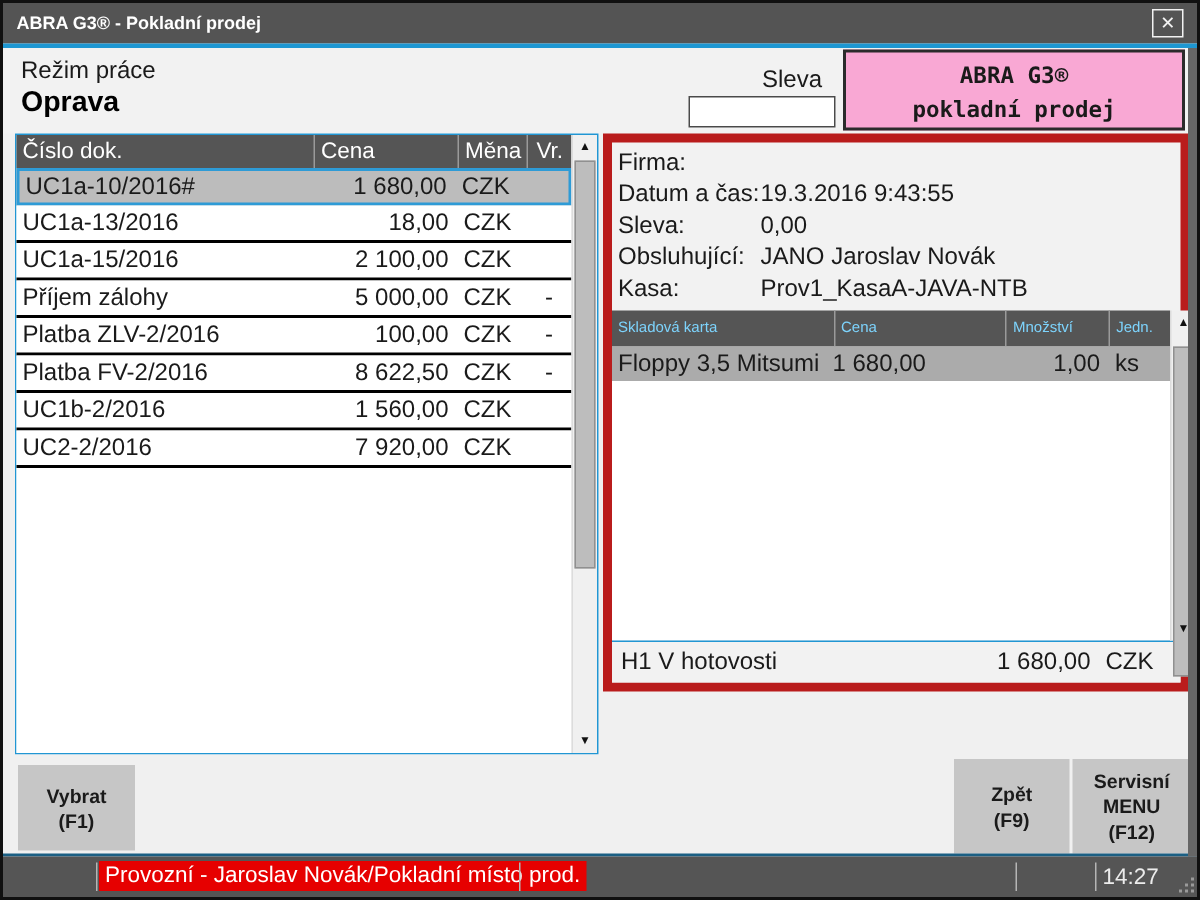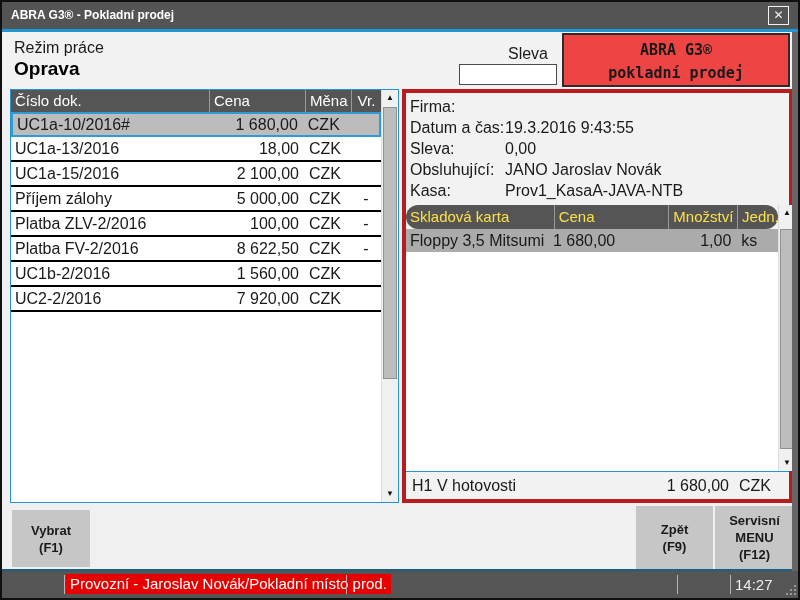--- a/index.html
+++ b/index.html
@@ -17,21 +17,21 @@
   .blue-bar{position:absolute;left:0;top:27px;width:796px;height:3px;background:#1e97d2;}
   
   .right-strip{position:absolute;right:0;top:30px;width:6px;height:539px;background:#666;z-index:50;}
   
   .top-panel{position:absolute;left:0;top:30px;width:796px;height:57px;background:#f2f2f2;}
   .mode-label{position:absolute;left:12px;top:7px;font-size:16px;}
   .mode-value{position:absolute;left:12px;top:26px;font-size:19px;font-weight:bold;color:#000;}
   .discount-label{position:absolute;left:420px;top:13px;width:126px;text-align:right;font-size:16px;}
   .discount-input{position:absolute;left:457px;top:32px;width:98px;height:21px;background:#fff;
     border:1px solid #4a4a4a;font-size:14px;padding:0 3px;outline:none;}
-  .logo-box{position:absolute;left:560px;top:1px;width:228px;height:54px;background:#ef4444;
+  .logo-box{position:absolute;left:560px;top:1px;width:228px;height:54px;background:#f9a8d4;
     border:2px solid #2b2b2b;text-align:center;
     font-family:"DejaVu Sans Mono","Liberation Mono",monospace;font-weight:bold;font-size:15px;}
   .logo-box .l1{margin-top:3px;line-height:24px;}
   .logo-box .l2{line-height:23px;}
   
   .left-panel{position:absolute;left:8px;top:87px;width:389px;height:414px;background:#fff;
     border:1px solid #2196d3;display:flex;}
   .doc-table{width:370px;display:flex;flex-direction:column;}
   .doc-header{height:22px;background:#555;color:#fff;font-size:15px;display:flex;flex:none;}
   .doc-header .c{line-height:22px;overflow:hidden;white-space:nowrap;}
@@ -48,29 +48,29 @@
   
   .sbar{width:17px;background:#f0f0f0;position:relative;flex:none;border-left:1px solid #dcdcdc;}
   .sb-btn{position:absolute;left:0;width:16px;height:16px;text-align:center;font-size:8px;
     line-height:16px;color:#111;cursor:default;}
   .sb-up{top:0;}
   .sb-down{bottom:0;}
   .sb-thumb{position:absolute;left:1px;width:14px;background:#bdbdbd;border:1px solid #909090;}
   .doc-sb .sb-thumb{top:17px;height:272px;}
   .items-sb .sb-thumb{top:24px;height:220px;}
   
-  .right-panel{position:absolute;left:400px;top:87px;width:391px;height:414px;background:#f2f2f2;
-    border:4px solid #b91c1c;display:flex;flex-direction:column;}
+  .right-panel{position:absolute;left:400px;top:87px;width:391px;height:372px;background:#f2f2f2;
+    border:6px solid #b91c1c;display:flex;flex-direction:column;}
   .info{height:112px;padding-top:4px;flex:none;}
   .info-row{height:21px;display:flex;font-size:16px;line-height:20px;}
   .info-label{width:99px;padding-left:4px;flex:none;}
   .info-value{flex:1;white-space:nowrap;overflow:hidden;}
   .items-wrap{flex:1;display:flex;min-height:0;}
   .items-table{width:372px;display:flex;flex-direction:column;}
-  .items-header{height:24px;background:#555;color:#fde047;font-size:15px;display:flex;flex:none;border-radius:12px;}
+  .items-header{height:24px;background:#555;color:#7dd3fc;font-size:10px;display:flex;flex:none;}
   .items-header .c{line-height:24px;white-space:nowrap;overflow:hidden;}
   .items-header .k2,.items-header .k3,.items-header .k4{border-left:1px solid #9a9a9a;}
   .k1{width:164px;padding-left:4px;}
   .k2{width:87px;padding-left:4px;}
   .k3{width:76px;padding-left:4px;margin-left:36px;}
   .k4{width:45px;padding-left:4px;}
   .item-row{height:23px;background:#ababab;display:flex;font-size:16px;flex:none;}
   .item-row .c{line-height:23px;white-space:nowrap;overflow:hidden;}
   .item-row .k2{text-align:right;padding-right:20px;padding-left:0;}
   .item-row .k3{text-align:right;padding-right:6px;padding-left:0;}

